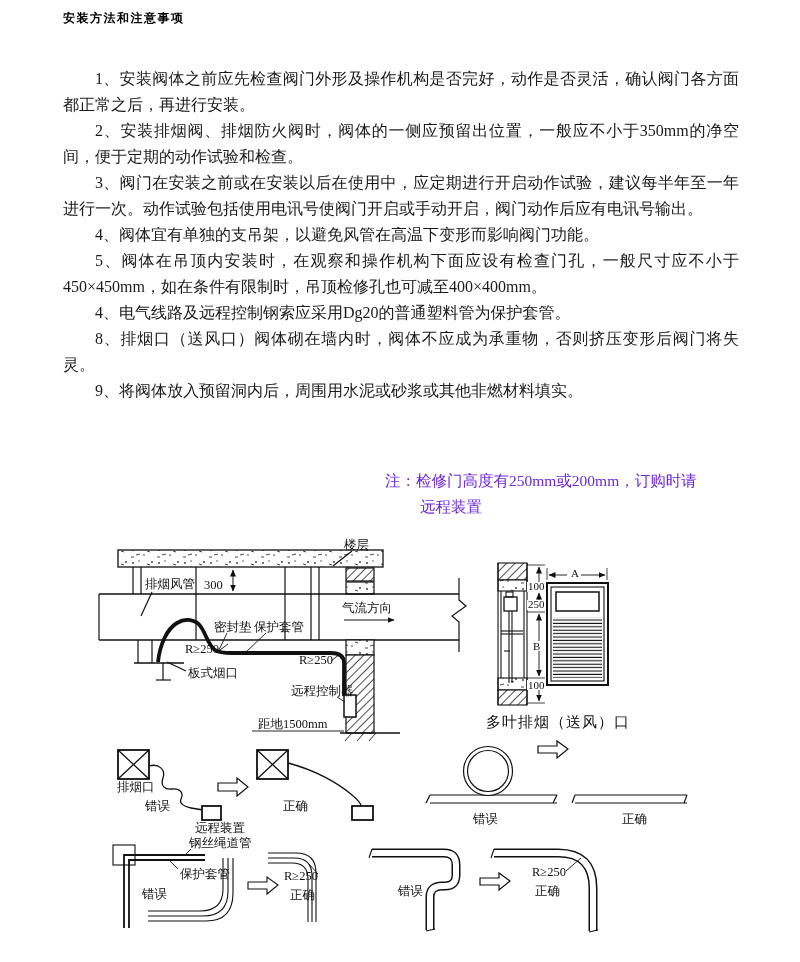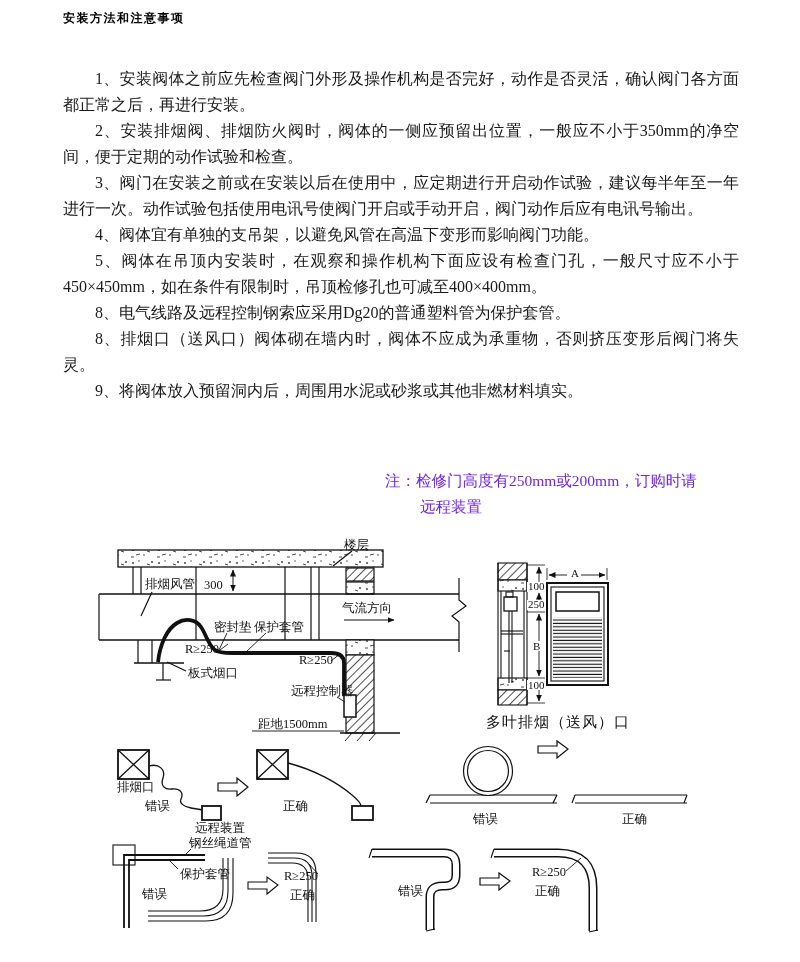--- a/index.html
+++ b/index.html
@@ -36,21 +36,21 @@
 <body>
 
 <h1 class="page-title">安装方法和注意事项</h1>
 
 <div class="body-text">
   <p>1、安装阀体之前应先检查阀门外形及操作机构是否完好，动作是否灵活，确认阀门各方面都正常之后，再进行安装。</p>
   <p>2、安装排烟阀、排烟防火阀时，阀体的一侧应预留出位置，一般应不小于350mm的净空间，便于定期的动作试验和检查。</p>
   <p>3、阀门在安装之前或在安装以后在使用中，应定期进行开启动作试验，建议每半年至一年进行一次。动作试验包括使用电讯号使阀门开启或手动开启，阀门动作后应有电讯号输出。</p>
   <p>4、阀体宜有单独的支吊架，以避免风管在高温下变形而影响阀门功能。</p>
   <p>5、阀体在吊顶内安装时，在观察和操作机构下面应设有检查门孔，一般尺寸应不小于450×450mm，如在条件有限制时，吊顶检修孔也可减至400×400mm。</p>
-  <p>8、电气线路及远程控制钢索应采用Dg20的普通塑料管为保护套管。</p>
+  <p>4、电气线路及远程控制钢索应采用Dg20的普通塑料管为保护套管。</p>
   <p>8、排烟口（送风口）阀体砌在墙内时，阀体不应成为承重物，否则挤压变形后阀门将失灵。</p>
   <p>9、将阀体放入预留洞内后，周围用水泥或砂浆或其他非燃材料填实。</p>
 </div>
 
 <div class="note-block">
   <div>注：检修门高度有250mm或200mm，订购时请</div>
   <div class="note-line2">远程装置</div>
 </div>
 
 <svg class="diagram-layer" width="800" height="432" viewBox="0 530 800 432">

